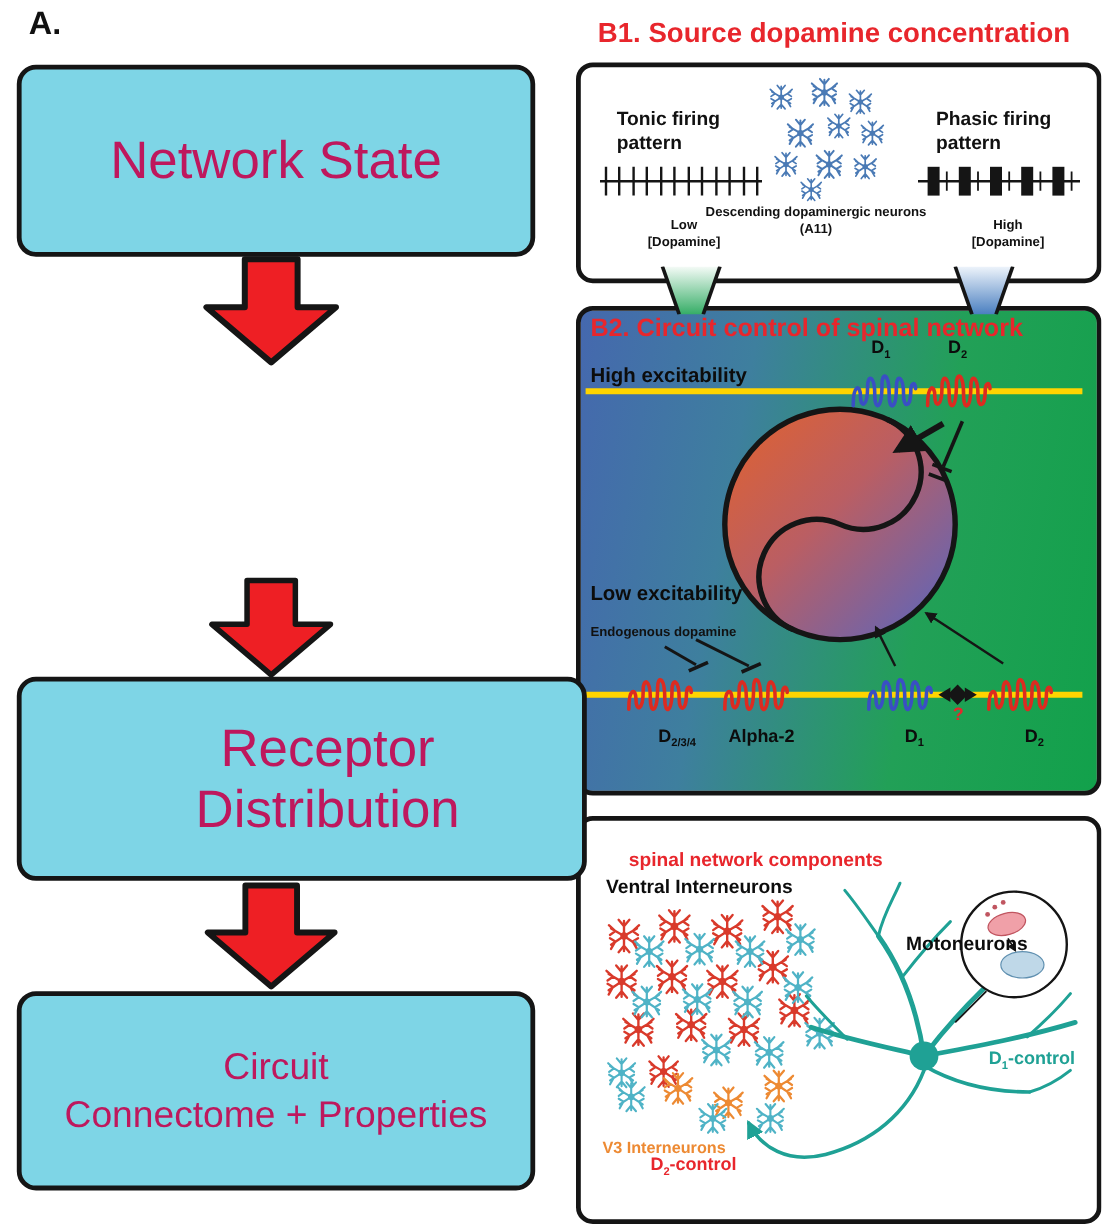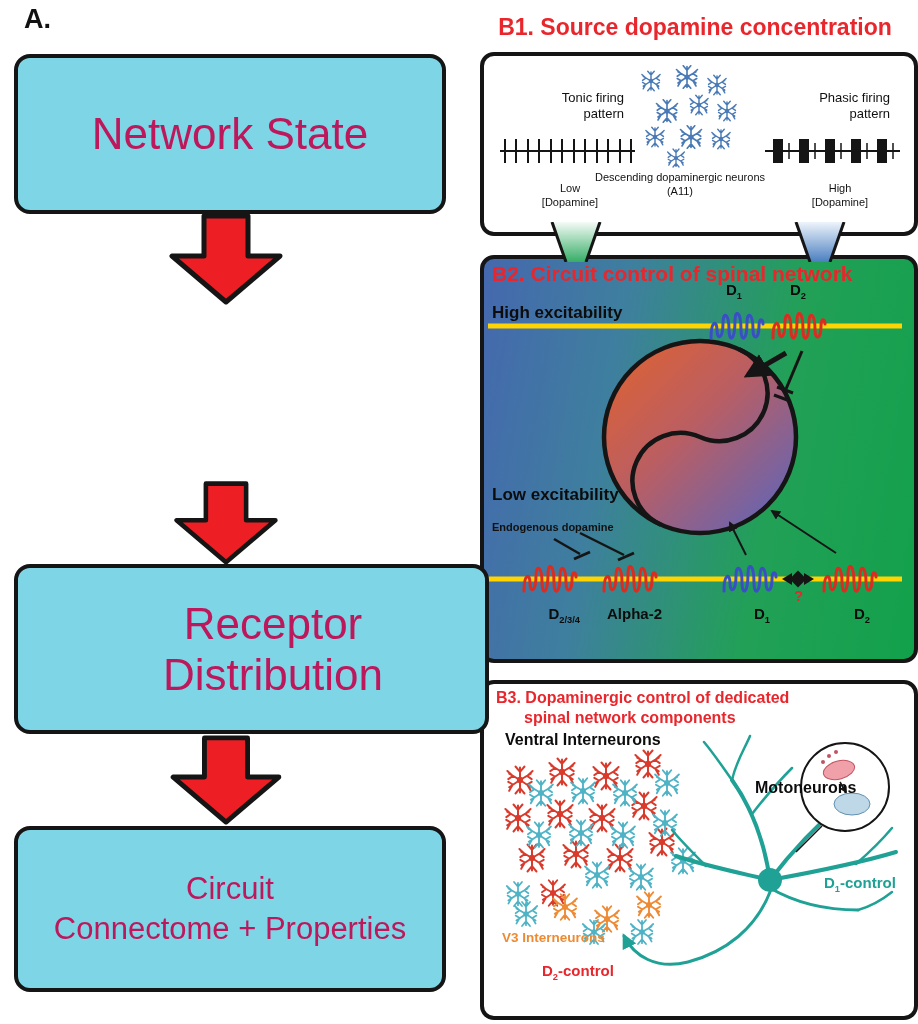--- a/index.html
+++ b/index.html
@@ -12,30 +12,30 @@
            justify-content:center;text-align:center;z-index:2;}
   .flowbox .l{font-size:44px;line-height:1.16;color:#be185d;}
   .flowbox.small .l{font-size:31px;line-height:1.3;}
   .arrow-svg{z-index:1;}
   .panelbox{background:#fff;border:4px solid #151515;border-radius:14px;}
   .red-title{color:var(--title-red,#E8262C);font-weight:bold;}
   .b1-title{left:480px;top:14px;width:430px;text-align:center;font-size:23px;}
   .b2box{left:480px;top:255px;width:430px;height:400px;border:4px solid #151515;border-radius:14px;
          background:linear-gradient(100deg,#4568AE 0%,#3E7F9E 30%,#22A057 65%,#12A14B 100%);}
   .b3box{left:480px;top:680px;width:430px;height:332px;}
-  .sm-label{font-size:13px;font-weight:normal;text-align:right;line-height:1.25;}
-  .xs-label{font-size:11px;font-weight:normal;text-align:center;line-height:1.3;}
+  .sm-label{font-size:16px;font-weight:bold;text-align:left;line-height:1.25;}
+  .xs-label{font-size:11px;font-weight:bold;text-align:center;line-height:1.3;}
   .bold17{font-size:17px;font-weight:bold;color:#0c0c0c;}
   .rlabel{font-size:15px;font-weight:bold;color:#0c0c0c;text-align:right;}
   .rlabel sub, .ctrl sub{font-size:62%;}
   .ctrl{font-size:15px;font-weight:bold;}
   .q-mark{color:var(--title-red,#E8262C);font-size:15px;font-weight:bold;}
   .b3-title{font-size:16px;line-height:1.25;}
   .b3-head{font-size:16px;font-weight:bold;color:#0c0c0c;text-align:center;}
-  .v3-label{font-size:13.5px;font-weight:bold;color:var(--orange,#ED8A33);}
+  .v3-label{font-size:13.5px;font-weight:bold;color:var(--orange,#ED8A33);margin-top:19px;}
   .d1ctrl{color:var(--teal,#1FA195);}
   .d2ctrl{color:var(--title-red,#E8262C);}
 </style>
 </head>
 <body>
 
 <div class="fig">
 
   <svg width="0" height="0" style="position:absolute" aria-hidden="true">
     <defs>
@@ -318,21 +318,20 @@
         <circle cx="361" cy="103" r="44" fill="#fff" stroke="#151515" stroke-width="2"></circle>
         <circle cx="345" cy="72" r="2" fill="#C05560"></circle>
           <circle cx="352" cy="68" r="2" fill="#C05560"></circle>
         <circle cx="339" cy="78" r="2" fill="#C05560"></circle>
         <ellipse cx="355" cy="86" rx="16" ry="9" fill="#F0A0A8" stroke="#C05560" transform="rotate(-15 355 86)"></ellipse>
         <ellipse cx="368" cy="120" rx="18" ry="11" fill="#BFD8E8" stroke="#6090B0"></ellipse>
         <path d="M356 98 L362 108" stroke="#151515" stroke-width="1.5" marker-end="url(#arrowhead)"></path>
       </g>
     </svg>
 
-    <div class="abs red-title b3-title" style="left:12px;top:4px;">B3. Dopaminergic control of dedicated</div>
     <div class="abs red-title b3-title" style="left:40px;top:24px;">spinal network components</div>
     <div class="abs b3-head" style="left:21px;top:47px;">Ventral Interneurons</div>
     <div class="abs b3-head" style="left:271px;top:47px;margin-top:48px;">Motoneurons</div>
     <div class="abs v3-label" style="left:18px;top:246px;">V3 Interneurons</div>
     <div class="abs ctrl d2ctrl" style="left:58px;top:278px;">
       <span>D</span><sub>2</sub><span>-control</span>
     </div>
     <div class="abs ctrl d1ctrl" style="left:340px;top:190px;">
       <span>D</span><sub>1</sub><span>-control</span>
     </div>

